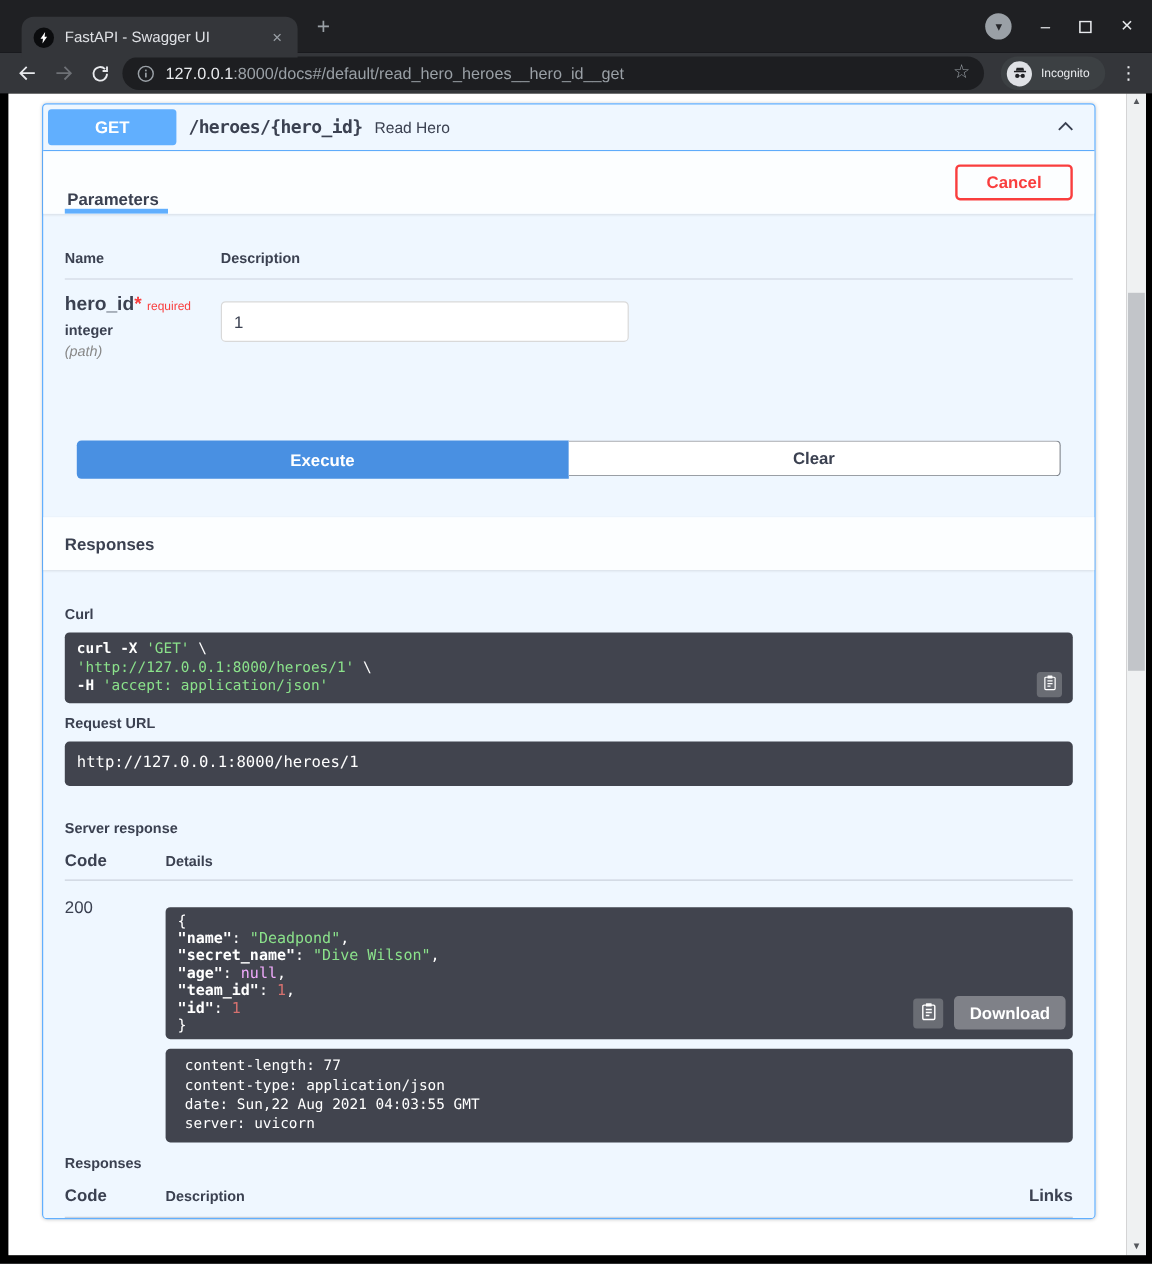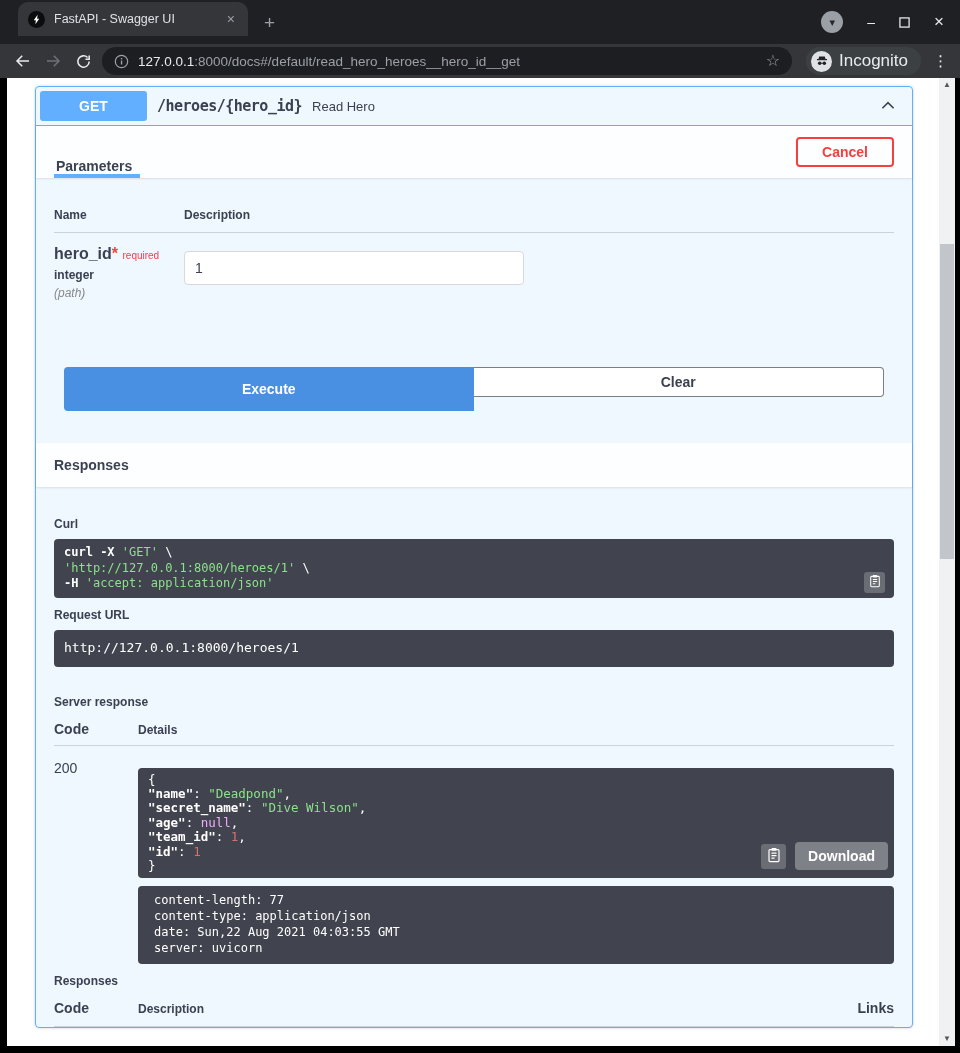--- a/index.html
+++ b/index.html
@@ -2,41 +2,41 @@
 <html><head>
 <meta charset="utf-8">
 <style>
   * { box-sizing: border-box; margin: 0; padding: 0; }
   html,body { width:960px; height:1053px; overflow:hidden; }
   body { font-family:"Liberation Sans", sans-serif; background:#000; }
   .window { width:960px; height:1053px; display:flex; flex-direction:column; background:#000; }
 
   
   .titlebar { height:44px; background:#1f2023; position:relative; flex:none; }
-  .tab { position:absolute; left:18px; top:2px; width:230px; height:34px; background:#34363a;
+  .tab { position:absolute; left:18px; top:14px; width:230px; height:34px; background:#34363a;
          border-radius:10px 10px 0 0; display:flex; align-items:center; padding:0 10px; gap:9px; }
   .favicon { width:17px; height:17px; border-radius:50%; background:#0b0c0e; flex:none;
              display:flex; align-items:center; justify-content:center; }
   .tab-title { color:#dfe1e5; font-size:12.5px; flex:1; white-space:nowrap; overflow:hidden; }
   .tab-close { color:#9aa0a6; font-size:14px; line-height:14px; padding:0 3px; }
   .newtab { position:absolute; left:264px; top:13px; color:#9aa0a6; font-size:19px; line-height:19px; }
   .win-controls { position:absolute; right:16px; top:10px; display:flex; gap:24px; align-items:center; height:24px; }
   .caret-circle { width:22px; height:22px; border-radius:50%; background:#9aa0a6; color:#26272b;
                   display:flex; align-items:center; justify-content:center; font-size:11px; }
   .wc { color:#e8eaed; font-size:14px; display:flex; align-items:center; }
 
   .toolbar { height:34px; background:#34363a; display:flex; align-items:center; padding:0 12px; gap:8px; flex:none; }
   .nav-btn { width:22px; display:flex; justify-content:center; }
   .omnibox { flex:1; height:28px; background:#1d1e21; border-radius:14px; display:flex; align-items:center;
              padding:0 12px; gap:9px; }
   .omni-url { font-size:13.5px; color:#9aa0a6; flex:1; white-space:nowrap; overflow:hidden; }
   .omni-url .host { color:#e8eaed; }
   .star { font-size:16px; color:#9aa0a6; line-height:16px; }
   .incog-badge { height:28px; background:#3c4043; border-radius:14px; display:flex; align-items:center; gap:7px;
-                 padding:0 13px 0 5px; color:#e8eaed; font-size:17px; margin-left:6px; }
+                 padding:0 13px 0 5px; color:#e8eaed; font-size:10px; margin-left:6px; }
   .incog-ic { width:21px; height:21px; border-radius:50%; background:#dfe1e5;
               display:flex; align-items:center; justify-content:center; }
   .kebab { color:#e8eaed; margin-left:4px; font-size:15px; letter-spacing:0; }
 
   
   .page { flex:1; position:relative; background:#000; }
   .page-inner { position:absolute; left:7px; top:0; right:21px; bottom:7px; background:#fff; overflow:hidden; }
   .scrollbar { position:absolute; top:0; bottom:7px; right:5px; width:16px; background:#eff1f2; }
   .sb-arrow { position:absolute; left:0; right:0; text-align:center; color:#54575c; font-size:8px; line-height:14px; height:14px; }
   .sb-up { top:0; } .sb-down { bottom:0; }
@@ -70,21 +70,21 @@
   .p-name { font-size:16px; font-weight:bold; }
   .p-star { color:#f93e3e; }
   .req { color:#f93e3e; font-size:10px; font-weight:normal; }
   .p-type { font-weight:bold; font-size:12px; margin-top:5px; }
   .p-in { font-size:12px; color:#888; font-style:italic; font-family:Liberation Sans, sans-serif; margin-top:4px; }
   .p-input { width:340px; height:34px; border:1px solid #d9d9d9; border-radius:4px; padding:0 10px;
              font-size:14px; color:#3b4151; background:#fff; margin-top:6px; }
 
   .execute-row { display:flex; padding:0 10px; margin-top:67px; }
   .btn-execute { flex:1; background:#4990e2; color:#fff; font-weight:bold; font-size:14px; border:none;
-                 border-radius:4px 0 0 4px; height:44px; }
+                 border-radius:4px 0 0 4px; height:32px; }
   .btn-clear { flex:1; background:#fff; color:#3b4151; font-weight:bold; font-size:14px;
                border:1px solid #7a7f87; border-left:none; border-radius:0 4px 4px 0; height:30px; }
 
   .resp-body { padding:30px 18px 0; }
   .lbl { font-size:12px; font-weight:bold; }
   .codeblock { background:#41444e; border-radius:4px; color:#fff; font-family:"DejaVu Sans Mono", monospace;
                position:relative; }
   .curl-block { margin-top:8px; padding:6px 10px; font-size:12px; line-height:1.3; }
   .tok-k { color:#fff; font-weight:bold; }
   .tok-w { color:#fff; }

